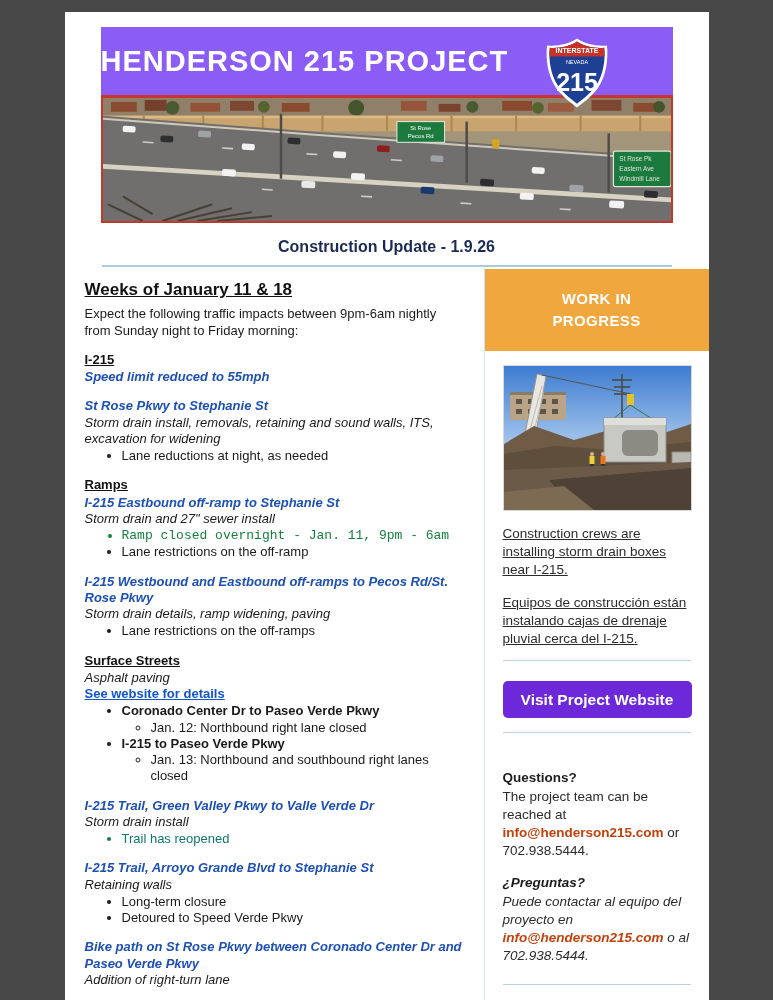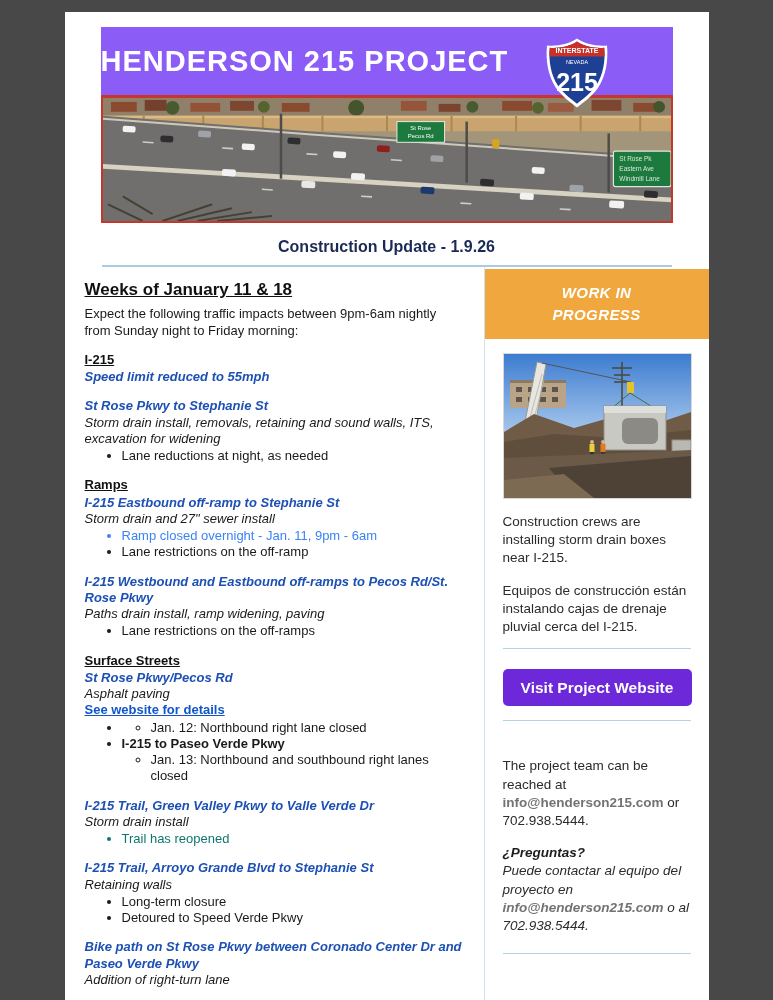--- a/index.html
+++ b/index.html
@@ -34,39 +34,39 @@
   .group { margin-top:13px; }
   .group-heading { font-weight:bold; text-decoration:underline; color:#111; }
   .item { margin-top:13px; }
   .item.first { margin-top:1px; }
   .item-title { color:#1d50b4; font-weight:bold;font-style:italic; }
   .item-desc { font-style:italic; }
   .item-link { color:#1155cc; font-weight:bold; text-decoration:underline; display:inline-block; cursor:pointer; }
   .left-col ul { margin:1px 0 0 0; padding-left:37px; }
   .left-col ul ul { margin:0; padding-left:29px; }
   .left-col li { margin:0; }
-  li.alert { color:#3b82f6; }
+  li.alert { color:#15803d;font-family:Liberation Mono, monospace; }
   li.ok { color:#0f766e; }
   li.b { font-weight:bold; }
   li.b ul li { font-weight:normal; color:#1a1a1a; }
 
   
-  .wip-box { margin-top:2px; height:70px; background:#f0a73d; color:#fff; font-weight:bold; font-size:15px; letter-spacing:.4px; display:flex; align-items:center; justify-content:center; text-align:center; line-height:1.45;font-style:italic; }
+  .wip-box { margin-top:2px; height:82px; background:#f0a73d; color:#fff; font-weight:bold; font-size:15px; letter-spacing:.4px; display:flex; align-items:center; justify-content:center; text-align:center; line-height:1.45; }
   .wip-box span { width:120px; display:inline-block; }
   .side-photo { width:189px; height:146px; margin:14px 0 0 18px; border:1px solid #d8d8d8; overflow:hidden; }
   .side-photo svg { display:block; width:100%; height:100%; }
-  .side-text { margin:14px 18px 0 18px; font-size:13.5px; line-height:1.35; color:#2b2b2b; }
+  .side-text { margin:14px 18px 0 18px; font-size:13.5px; line-height:1.35; color:#2b2b2b;text-decoration:underline; }
   .side-div { margin:12px 18px 0 18px; border:none; border-top:1px solid #b5d2e3; }
   .side-div.d2 { margin-top:14px; }
   .side-div.d3 { margin-top:18px; }
   .project-btn { display:block; margin:20px 18px 0 18px; width:189px; height:37px; background:#6d28d9; color:#ffffff; font-weight:bold; font-size:15.5px; border:none; border-radius:5px; cursor:pointer; font-family:inherit; }
   .q-block { margin:36px 18px 0 18px; font-size:13.5px; line-height:1.35; color:#2b2b2b; }
   .q-block.es { margin-top:14px; font-style:italic; }
   .q-heading { font-weight:bold; color:#1c1c1c; }
-  .inline-link { color:#737373; font-weight:bold; cursor:pointer;text-align:right; }
+  .inline-link { color:#c2410c; font-weight:bold; cursor:pointer;text-align:right; }
 </style>
 </head>
 <body>
 
 <div class="email-canvas">
 
   <div class="header-block">
     <div class="banner">
       <span class="banner-title">HENDERSON 215 PROJECT</span>
       <svg class="shield" viewBox="0 0 68 74">
@@ -222,35 +222,35 @@
         <div class="item first">
           <div class="item-title">I-215 Eastbound off-ramp to Stephanie St</div>
           <div class="item-desc">Storm drain and 27" sewer install</div>
           <ul>
             <li class="alert">Ramp closed overnight - Jan. 11, 9pm - 6am</li>
             <li>Lane restrictions on the off-ramp</li>
           </ul>
         </div>
         <div class="item">
           <div class="item-title">I-215 Westbound and Eastbound off-ramps to Pecos Rd/St. Rose Pkwy</div>
-          <div class="item-desc">Paths drain install, ramp widening, paving</div>
+          <div class="item-desc">Storm drain details, ramp widening, paving</div>
           <ul>
             <li>Lane restrictions on the off-ramps</li>
           </ul>
         </div>
       </div>
 
       <div class="group">
         <div class="group-heading">Surface Streets</div>
         <div class="item first">
-          <div class="item-title">St Rose Pkwy/Pecos Rd</div>
           <div class="item-desc">Asphalt paving</div>
           <a class="item-link">See website for details</a>
           <ul>
             <li class="b">
+              <span>Coronado Center Dr to Paseo Verde Pkwy</span>
               <ul>
                 <li>Jan. 12: Northbound right lane closed</li>
               </ul>
             </li>
             <li class="b">
               <span>I-215 to Paseo Verde Pkwy</span>
               <ul>
                 <li>Jan. 13: Northbound and southbound right lanes closed</li>
               </ul>
             </li>
@@ -361,20 +361,21 @@
       <p class="side-text">Construction crews are installing storm drain boxes near I-215.</p>
       <p class="side-text">Equipos de construcción están instalando cajas de drenaje pluvial cerca del I-215.</p>
 
       <hr class="side-div">
 
       <button class="project-btn">Visit Project Website</button>
 
       <hr class="side-div d2">
 
       <div class="q-block">
+        <div class="q-heading">Questions?</div>
         <span>The project team can be reached at </span><a class="inline-link">info@henderson215.com</a><span> or 702.938.5444.</span>
       </div>
 
       <div class="q-block es">
         <div class="q-heading">¿Preguntas?</div>
         <span>Puede contactar al equipo del proyecto en </span><a class="inline-link">info@henderson215.com</a><span> o al 702.938.5444.</span>
       </div>
 
       <hr class="side-div d3">
     </div>

